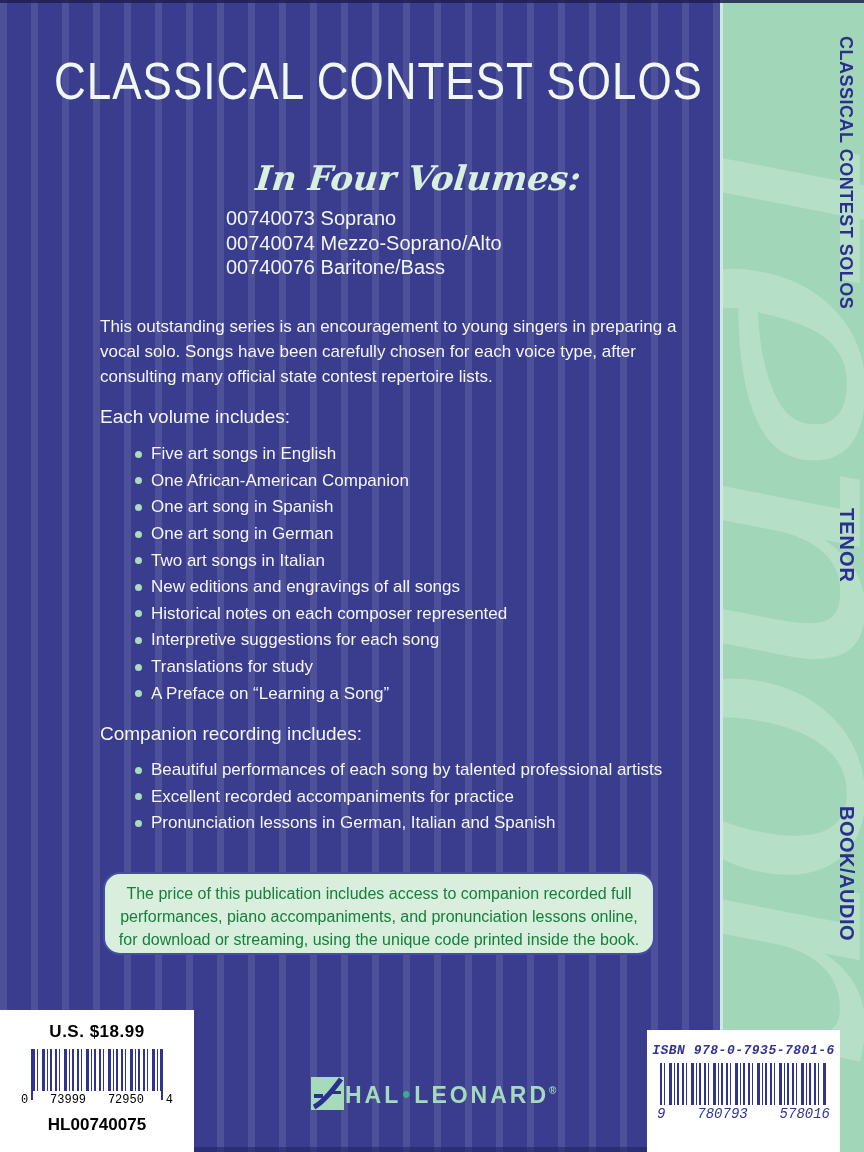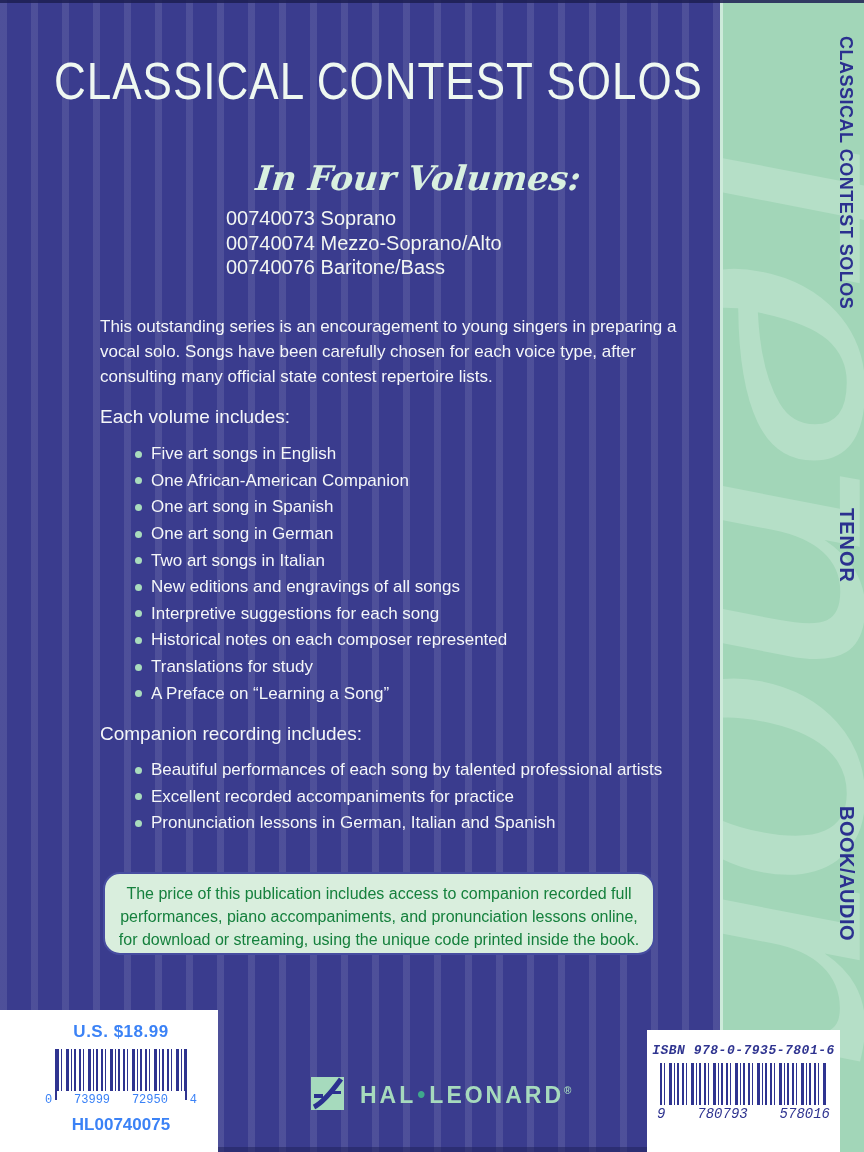--- a/index.html
+++ b/index.html
@@ -63,42 +63,42 @@
     position:absolute;left:112px;writing-mode:vertical-rl;text-orientation:mixed;
     font-weight:bold;color:#2b308f;white-space:nowrap;
   }
   .spine-series{top:36px;font-size:18px;letter-spacing:0.5px;}
   .spine-voice{top:508px;font-size:20px;letter-spacing:1px;}
   .spine-format{top:806px;font-size:20px;letter-spacing:0.5px;}
 
   
   .upc-box{
     position:absolute;left:0;top:1010px;width:194px;height:142px;background:#ffffff;
-    z-index:3;text-align:center;color:#3b82f6;padding-left:24px;
+    z-index:3;text-align:center;color:#000000;
   }
   .price-label{margin-top:12px;font-size:17px;font-weight:bold;letter-spacing:0.5px;}
   .upc{width:152px;margin:7px auto 0;}
   .bars{
     height:42px;
     background-image:repeating-linear-gradient(90deg,
       #2f3490 0px,#2f3490 2px,#ffffff 2px,#ffffff 4px,
       #2f3490 4px,#2f3490 5px,#ffffff 5px,#ffffff 9px,
       #2f3490 9px,#2f3490 12px,#ffffff 12px,#ffffff 14px,
       #2f3490 14px,#2f3490 15px,#ffffff 15px,#ffffff 17px,
       #2f3490 17px,#2f3490 19px,#ffffff 19px,#ffffff 22px);
   }
   .upc .bars{position:relative;margin:0 12px;}
   .upc .bars::before,.upc .bars::after{content:"";position:absolute;top:0;width:2px;height:51px;background:#2f3490;}
   .upc .bars::before{left:-2px;}
   .upc .bars::after{right:-2px;}
   .upc-digits{display:flex;justify-content:space-between;font-size:12px;margin-top:2px;font-family:"Liberation Mono",monospace;}
   .catalog{font-size:17px;font-weight:bold;margin-top:8px;}
 
   .hl-logo{position:absolute;left:311px;top:1077px;display:flex;align-items:center;z-index:2;}
-  .hl-text{margin-left:16px;color:#a6dabd;font-weight:bold;font-size:23px;letter-spacing:3px;white-space:nowrap;}
+  .hl-text{margin-left:1px;color:#a6dabd;font-weight:bold;font-size:23px;letter-spacing:3px;white-space:nowrap;}
   .hl-text .sep{color:#3fa98c;margin:0 1px;}
   .hl-text sup{font-size:10px;letter-spacing:0;}
 
   .isbn-box{
     position:absolute;left:647px;top:1030px;width:193px;height:122px;background:#ffffff;
     z-index:4;text-align:center;color:#2f3490;font-family:"Liberation Mono",monospace;font-style:italic;
   }
   .isbn-label{margin-top:13px;font-size:13px;font-weight:bold;letter-spacing:0.5px;white-space:nowrap;}
   .isbn-box .bars{margin:5px 13px 0;}
   .ean-digits{display:flex;justify-content:space-between;padding:0 10px;font-size:14px;margin-top:1px;}
@@ -144,25 +144,25 @@
     <li>
         <span class="dot"></span>
         <span>Two art songs in Italian</span>
       </li>
     <li>
         <span class="dot"></span>
         <span>New editions and engravings of all songs</span>
       </li>
     <li>
         <span class="dot"></span>
+        <span>Historical notes on each composer represented</span>
+      </li>
+    <li>
+        <span class="dot"></span>
         <span>Interpretive suggestions for each song</span>
-      </li>
-    <li>
-        <span class="dot"></span>
-        <span>Historical notes on each composer represented</span>
       </li>
     <li>
         <span class="dot"></span>
         <span>Translations for study</span>
       </li>
     <li>
         <span class="dot"></span>
         <span>A Preface on “Learning a Song”</span>
       </li>
   </ul>

